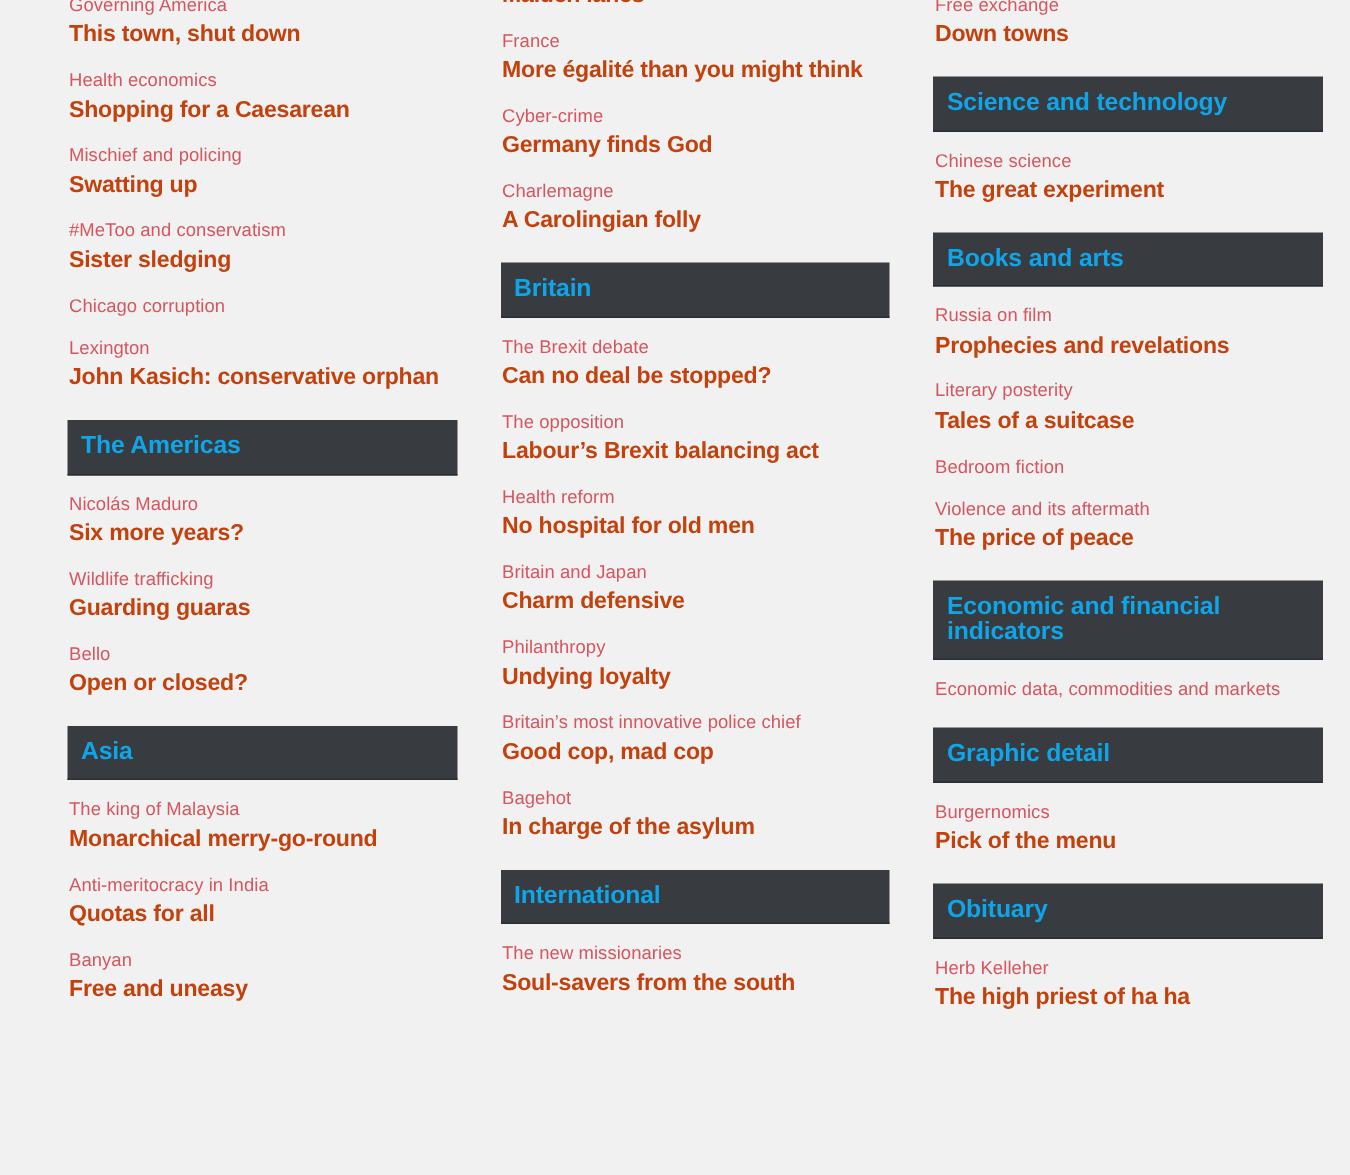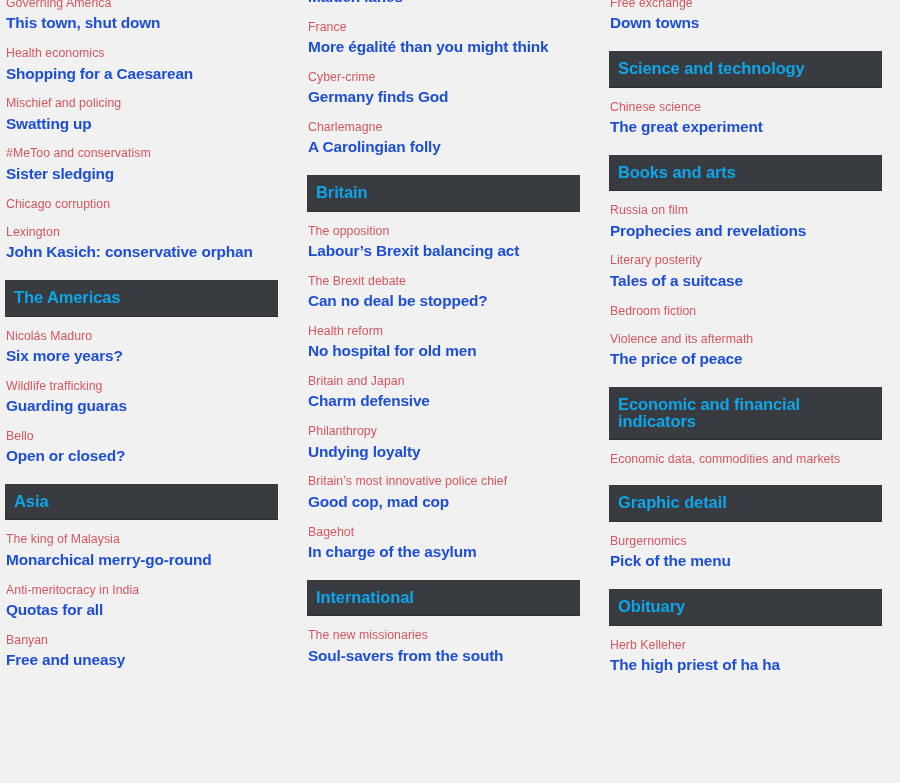--- a/index.html
+++ b/index.html
@@ -16,20 +16,21 @@
     position: relative;
   }
 
   .page {
     width: 900px;
     height: 783px;
     box-sizing: border-box;
     display: flex;
     align-items: flex-start;
     background: #f1f1f1;
+    padding-left: 40px;
   }
 
   .column {
     width: 300px;
     box-sizing: border-box;
     padding: 0 22px 0 5px;
     position: relative;
   }
   .column.col-1 { padding-left: 5px;  padding-right: 22px; }
   .column.col-2 { padding-left: 7px;  padding-right: 20px; }
@@ -64,21 +65,21 @@
   .kicker {
     display: block;
     color: #d6565f;
     font-size: 12.3px;
     line-height: 1.25;
     margin-bottom: 3px;
     letter-spacing: 0.05px;
   }
   .headline {
     display: block;
-    color: #1d4ed8;
+    color: #c2410c;
     font-size: 15.4px;
     font-weight: bold;
     line-height: 1.22;
     letter-spacing: -0.15px;
   }
   .article.kicker-only .kicker { margin-bottom: 0; }
 </style>
 </head>
 <body>
 
@@ -157,26 +158,26 @@
             <span class="headline">Germany finds God</span>
           </div>
           <div class="article">
             <span class="kicker">Charlemagne</span>
             <span class="headline">A Carolingian folly</span>
           </div>
         </div>
         <div class="section-block">
           <div class="section-header">Britain</div>
           <div class="article">
+            <span class="kicker">The Brexit debate</span>
+            <span class="headline">Can no deal be stopped?</span>
+          </div>
+          <div class="article">
             <span class="kicker">The opposition</span>
             <span class="headline">Labour’s Brexit balancing act</span>
-          </div>
-          <div class="article">
-            <span class="kicker">The Brexit debate</span>
-            <span class="headline">Can no deal be stopped?</span>
           </div>
           <div class="article">
             <span class="kicker">Health reform</span>
             <span class="headline">No hospital for old men</span>
           </div>
           <div class="article">
             <span class="kicker">Britain and Japan</span>
             <span class="headline">Charm defensive</span>
           </div>
           <div class="article">

